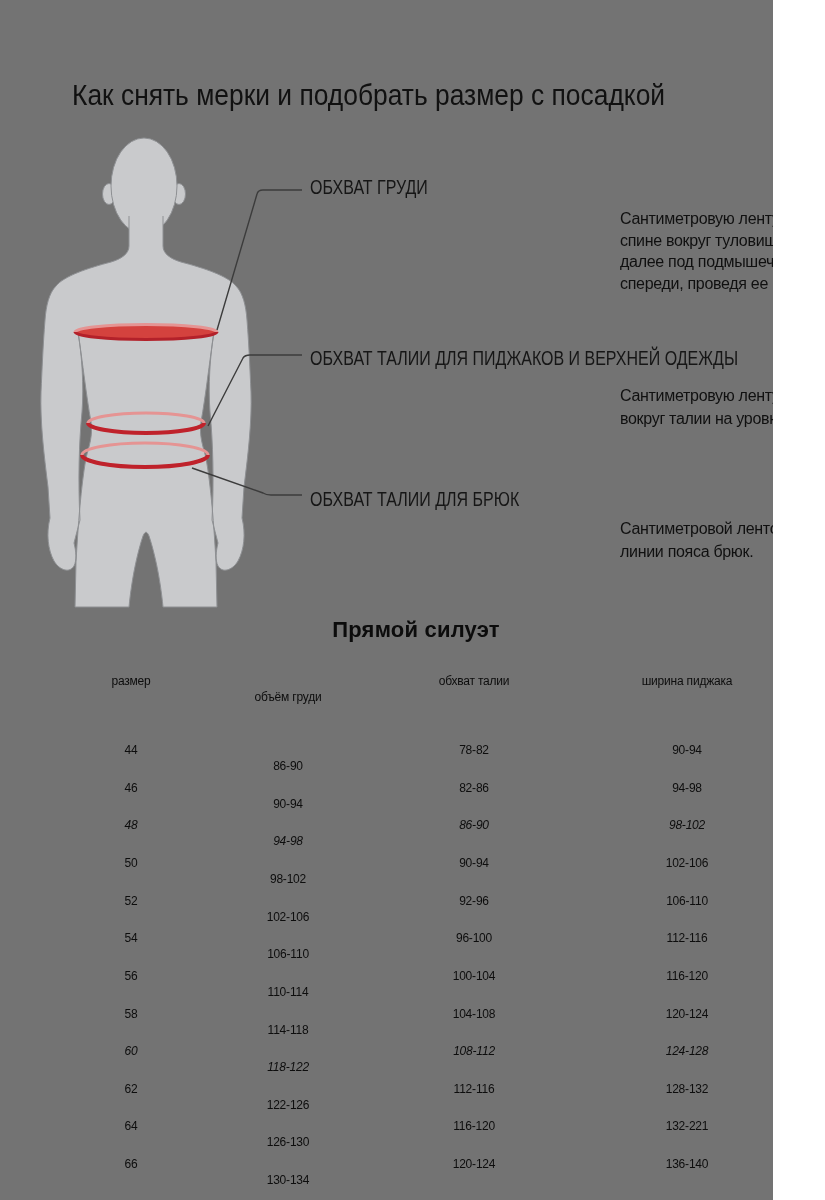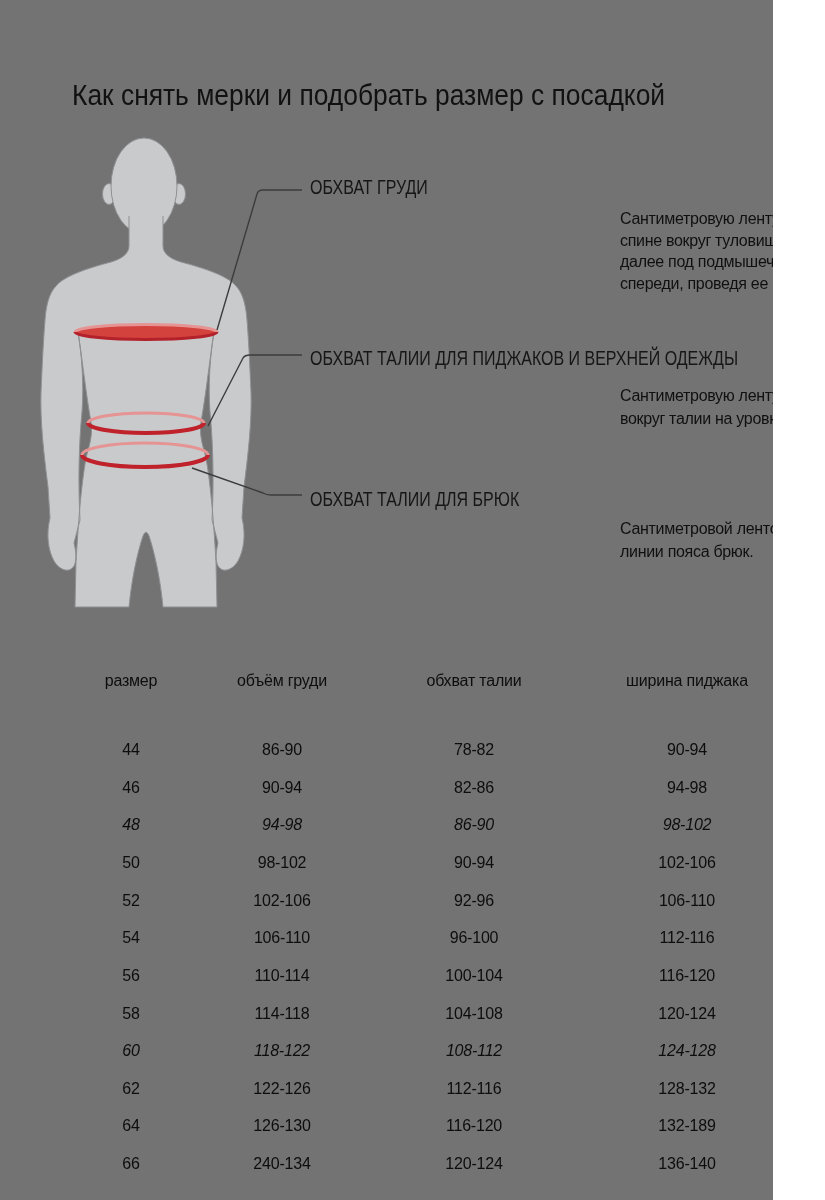--- a/index.html
+++ b/index.html
@@ -20,24 +20,24 @@
     left:310px;width:470px;font-size:16px;line-height:21.7px;letter-spacing:-0.3px;
     color:#101010;white-space:nowrap;
   }
   .p2 .sec-line, .p3 .sec-line{line-height:23px;}
   .tbl-title{
     left:316px;top:618px;width:200px;text-align:center;font-size:22px;line-height:24px;
     font-weight:700;letter-spacing:0.2px;color:#0c0c0c;white-space:nowrap;
   }
   .t-row{position:absolute;left:0;width:825px;height:21px;}
   .t-cell{
-    position:absolute;top:0;width:180px;text-align:center;font-size:16px;line-height:20px;
+    position:absolute;top:0;width:180px;text-align:center;font-size:12px;line-height:20px;
     letter-spacing:-0.2px;color:#0d0d0d;white-space:nowrap;
   }
-  .c1{left:41px;} .c2{left:192px;} .c3{left:384px;} .c4{left:597px;}
+  .c1{left:41px;} .c2{left:198px;margin-top:16px;} .c3{left:384px;} .c4{left:597px;}
   svg{display:block;}
 </style>
 </head>
 <body>
 
 <div id="page">
 
   <div class="abs page-title">Как снять мерки и подобрать размер с посадкой</div>
 
   <svg class="abs" style="left:20px;top:130px;" width="300" height="480" viewBox="0 0 300 480">
@@ -121,20 +121,21 @@
     <div class="sec-line" style="position:relative;">Сантиметровую ленту накладывают горизонтально</div>
     <div class="sec-line" style="position:relative;">вокруг талии на уровне чуть ниже пупка.</div>
   </div>
 
   <div class="abs sec-head" style="left:310px;top:489px;">ОБХВАТ ТАЛИИ ДЛЯ БРЮК</div>
   <div class="abs p3" style="left:310px;top:517px;">
     <div class="sec-line" style="position:relative;">Сантиметровой лентой измеряется обхват талии на уровне</div>
     <div class="sec-line" style="position:relative;">линии пояса брюк.</div>
   </div>
 
+  <div class="abs tbl-title">Прямой силуэт</div>
 
   <div class="t-row" style="top:671px;">
     <div class="t-cell c1">размер</div>
     <div class="t-cell c2">объём груди</div>
     <div class="t-cell c3">обхват талии</div>
     <div class="t-cell c4">ширина пиджака</div>
   </div>
 
   <div class="t-row" style="top:740px;">
     <div class="t-cell c1">44</div>
@@ -193,22 +194,22 @@
   <div class="t-row" style="top:1079px;">
     <div class="t-cell c1">62</div>
     <div class="t-cell c2">122-126</div>
     <div class="t-cell c3">112-116</div>
     <div class="t-cell c4">128-132</div>
   </div>
   <div class="t-row" style="top:1116px;">
     <div class="t-cell c1">64</div>
     <div class="t-cell c2">126-130</div>
     <div class="t-cell c3">116-120</div>
-    <div class="t-cell c4">132-189</div>
+    <div class="t-cell c4">132-221</div>
   </div>
   <div class="t-row" style="top:1154px;">
     <div class="t-cell c1">66</div>
-    <div class="t-cell c2">240-134</div>
+    <div class="t-cell c2">130-134</div>
     <div class="t-cell c3">120-124</div>
     <div class="t-cell c4">136-140</div>
   </div>
 
 </div>
 
 </body></html>

